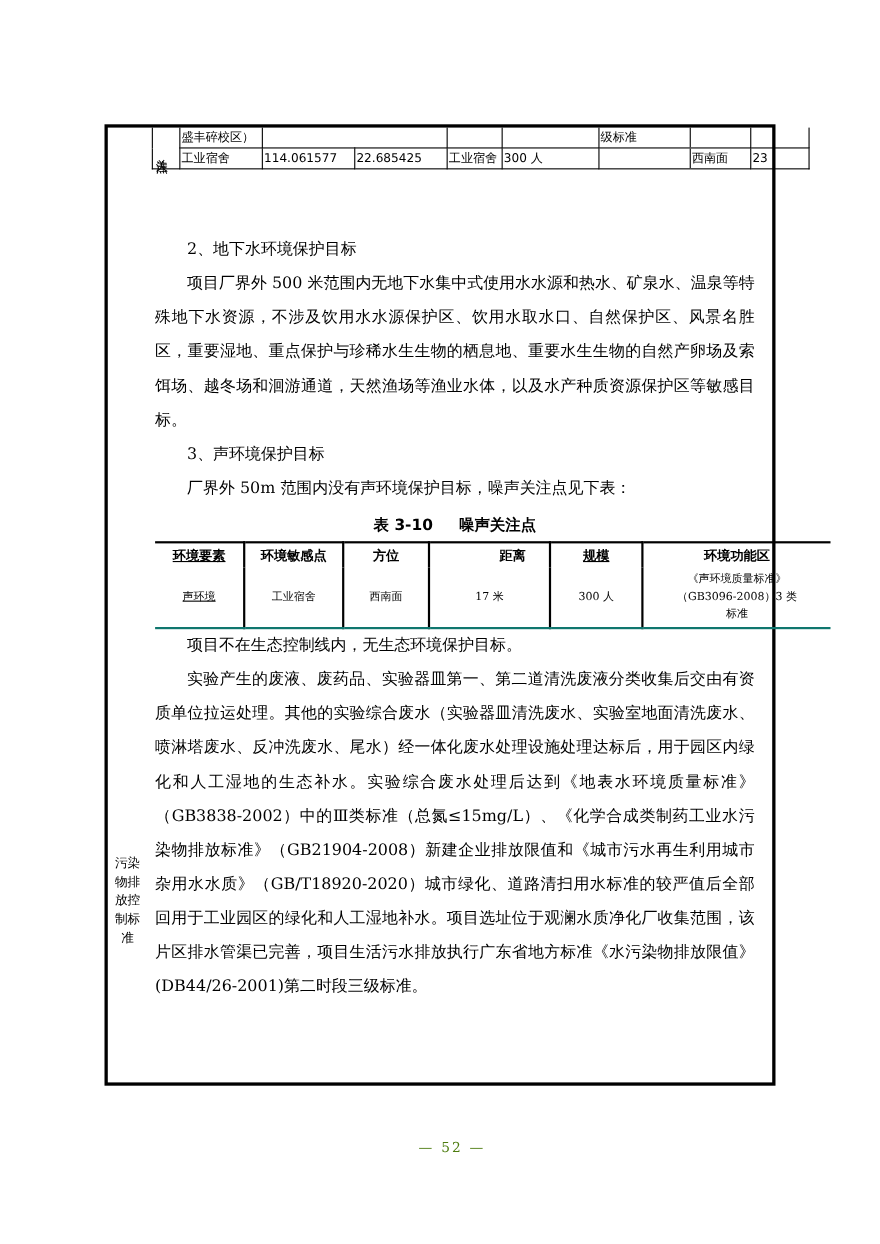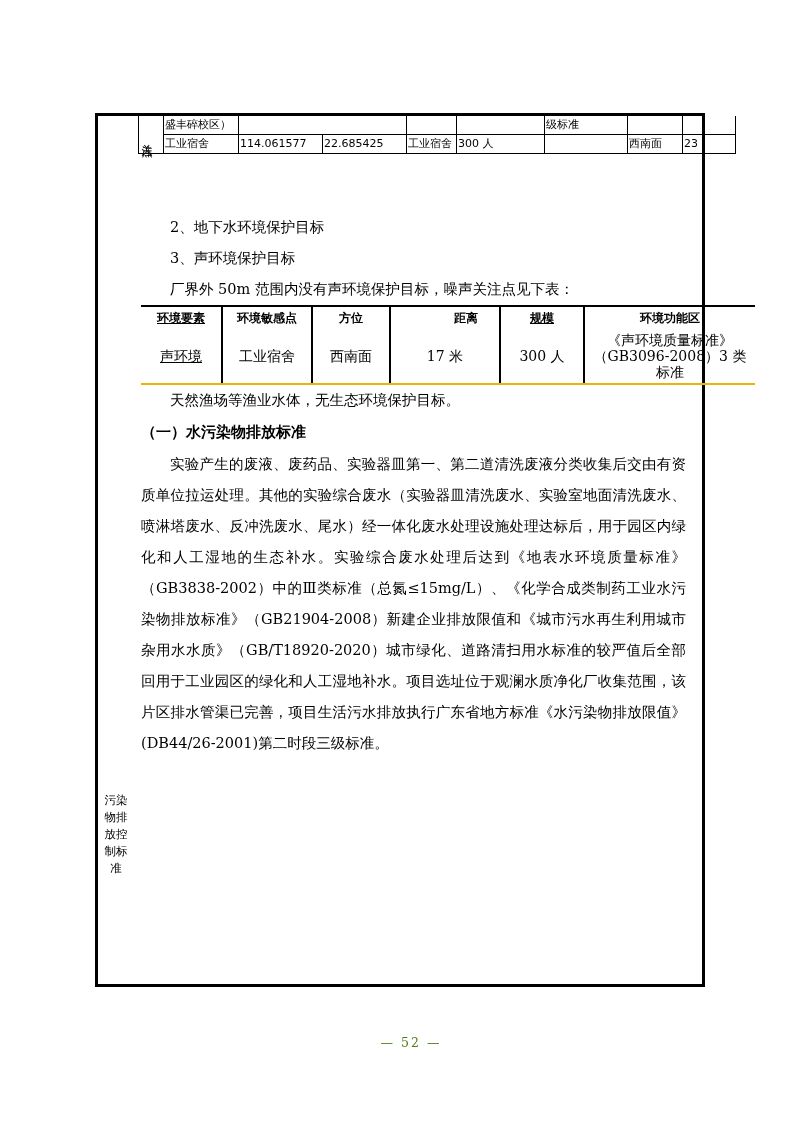--- a/index.html
+++ b/index.html
@@ -24,21 +24,21 @@
     width: 610px;
     height: 874px;
     border: 3px solid #000;
     box-sizing: border-box;
   }
 
   
   .side-label {
     position: absolute;
     left: 0px;
-    top: 676px;
+    top: 660px;
     width: 36px;
     font-size: 11.5px;
     line-height: 17px;
     text-align: center;
     letter-spacing: 0px;
     color: #000;
   }
   .side-label .sl-line { display: block; white-space: nowrap; }
 
   
@@ -129,22 +129,22 @@
     border-right: 2px solid #000;
     color: #000;
   }
   #noise-table tr.hdr th {
     font-weight: bold;
     border-top: 2px solid #000;
     font-size: 12px;
     font-family: "DejaVu Sans", "Liberation Sans", sans-serif;
   }
   #noise-table tr.datarow td {
-    border-bottom: 2px solid #eab308;
-    font-size: 14px;
+    border-bottom: 2px solid #0f766e;
+    font-size: 10px;
     font-family: "DejaVu Serif", "Liberation Serif", serif;
   }
   #noise-table .edge-l { border-left: none; text-decoration: underline; }
   #noise-table .edge-r { border-right: none; }
   .fn-cell { line-height: 15px; font-size: 11px; }
 
   
   #footer {
     position: absolute;
     left: 11px;
@@ -199,24 +199,30 @@
       <td>西南面</td>
       <td>23</td>
       <td class="no-side-r" style="border-bottom:none; border-top:none;"></td>
     </tr>
   </tbody>
     </table>
 
   <div class="body-area">
 
     <p class="heading-num">2、地下水环境保护目标</p>
+    <p class="para">项目厂界外 500 米范围内无地下水集中式使用水水源和热水、矿泉水、温泉等特殊地下水资源，不涉及饮用水水源保护区、饮用水取水口、自然保护区、风景名胜区，重要湿地、重点保护与珍稀水生生物的栖息地、重要水生生物的自然产卵场及索饵场、越冬场和洄游通道，天然渔场等渔业水体，以及水产种质资源保护区等敏感目标。</p>
 
     <p class="heading-num">3、声环境保护目标</p>
     <p class="para">厂界外 50m 范围内没有声环境保护目标，噪声关注点见下表：</p>
 
+    <div class="tbl-caption">
+      <span>表 3-10</span>
+      <span class="cap-gap"></span>
+      <span>噪声关注点</span>
+    </div>
 
     <table id="noise-table">
       <tbody>
           <tr class="hdr">
         <th class="edge-l" style="width:76px;">环境要素</th>
         <th style="width:84px;">环境敏感点</th>
         <th style="width:72px; border-left:none;">方位</th>
         <th style="width:62px;padding-left:44px;">距离</th>
         <th style="width:78px; border-left:none;text-decoration:underline;">规模</th>
         <th class="edge-r" style="width:166px;">环境功能区</th>
@@ -229,23 +235,22 @@
         <td style="border-left:none;">300 人</td>
         <td class="edge-r fn-cell">
           <div>《声环境质量标准》</div>
           <div>（GB3096-2008）3 类</div>
           <div>标准</div>
         </td>
       </tr>
     </tbody>
       </table>
 
-    <p class="para">天然渔场等渔业水体，无生态环境保护目标。</p>
-
-    <p class="heading-bold">（一）水污染物排放标准</p>
+    <p class="para">项目不在生态控制线内，无生态环境保护目标。</p>
+
     <p class="para">实验产生的废液、废药品、实验器皿第一、第二道清洗废液分类收集后交由有资质单位拉运处理。其他的实验综合废水（实验器皿清洗废水、实验室地面清洗废水、喷淋塔废水、反冲洗废水、尾水）经一体化废水处理设施处理达标后，用于园区内绿化和人工湿地的生态补水。实验综合废水处理后达到《地表水环境质量标准》（GB3838-2002）中的Ⅲ类标准（总氮≤15mg/L）、《化学合成类制药工业水污染物排放标准》（GB21904-2008）新建企业排放限值和《城市污水再生利用城市杂用水水质》（GB/T18920-2020）城市绿化、道路清扫用水标准的较严值后全部回用于工业园区的绿化和人工湿地补水。项目选址位于观澜水质净化厂收集范围，该片区排水管渠已完善，项目生活污水排放执行广东省地方标准《水污染物排放限值》(DB44/26-2001)第二时段三级标准。</p>
 
   </div>
 </div>
 
 <div id="footer">
   <span>—  52  —</span>
 </div>
 
 </body></html>

